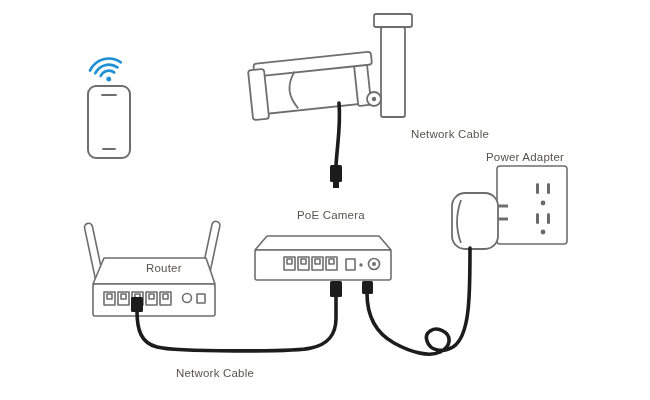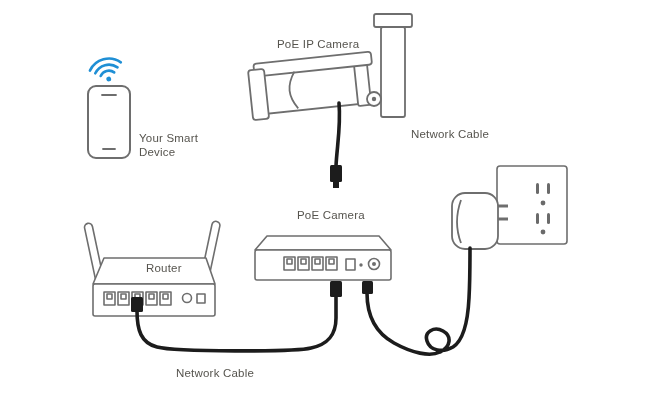--- a/index.html
+++ b/index.html
@@ -123,23 +123,19 @@
 
     <g stroke="none" fill="#1c1c1c">
       <rect x="330" y="165" width="12" height="17" rx="1.5"></rect>
       <rect x="333" y="182" width="6" height="6"></rect>
       <rect x="330" y="281" width="12" height="16" rx="1.5"></rect>
       <rect x="362" y="281" width="11" height="13" rx="1.5"></rect>
       <rect x="131" y="297" width="12" height="15" rx="1.5"></rect>
     </g>
   </svg>
 
-  <div class="lbl" style="left:277px; top:37px;">PoE IP Camera</div>
   <div class="lbl" style="left:411px; top:127px;">Network Cable</div>
-  <div class="lbl" style="left:139px; top:131px;">
-    <div>Your Smart</div>
-    <div>Device</div>
-  </div>
+  <div class="lbl" style="left:486px; top:150px;">Power Adapter</div>
   <div class="lbl" style="left:297px; top:208px;">PoE Camera</div>
   <div class="lbl" style="left:126px; top:261px;margin-left:20px;">Router</div>
   <div class="lbl" style="left:176px; top:366px;">Network Cable</div>
 
 </div>
 
 </body></html>

